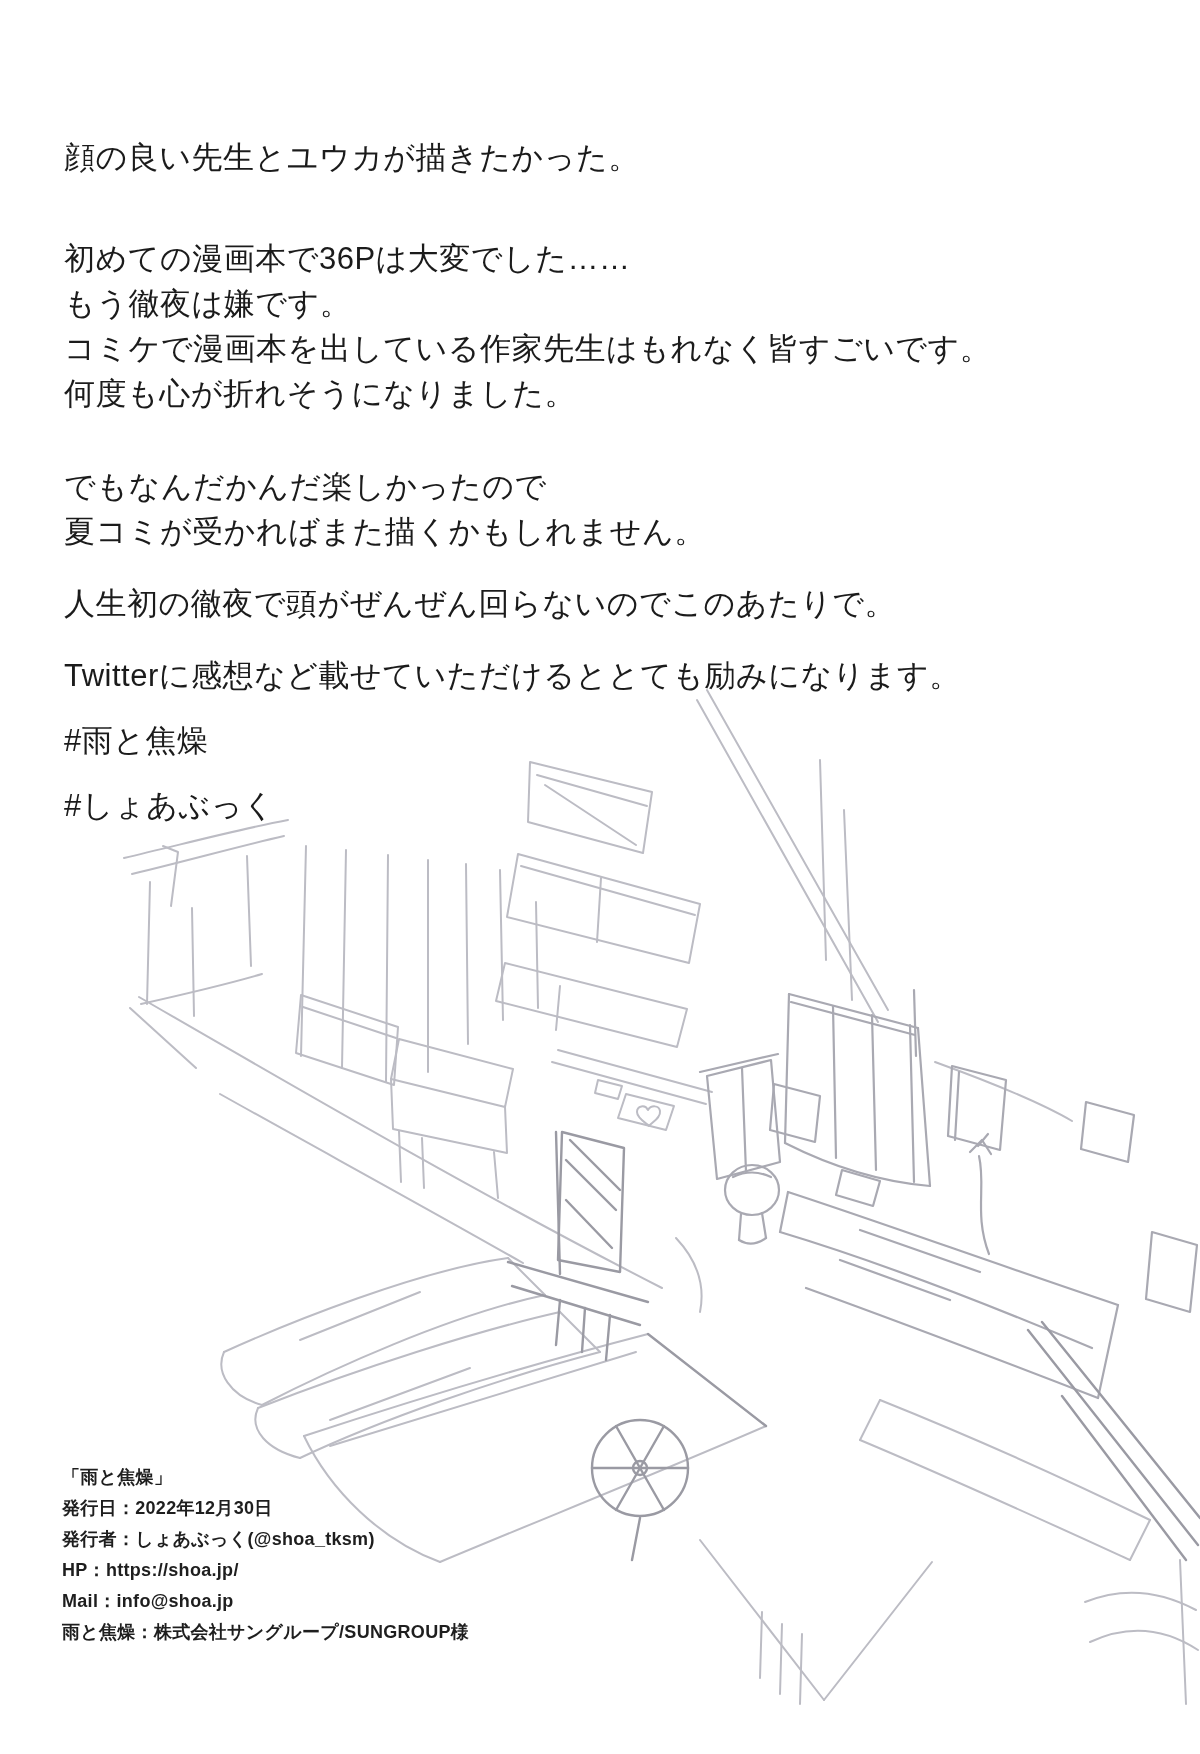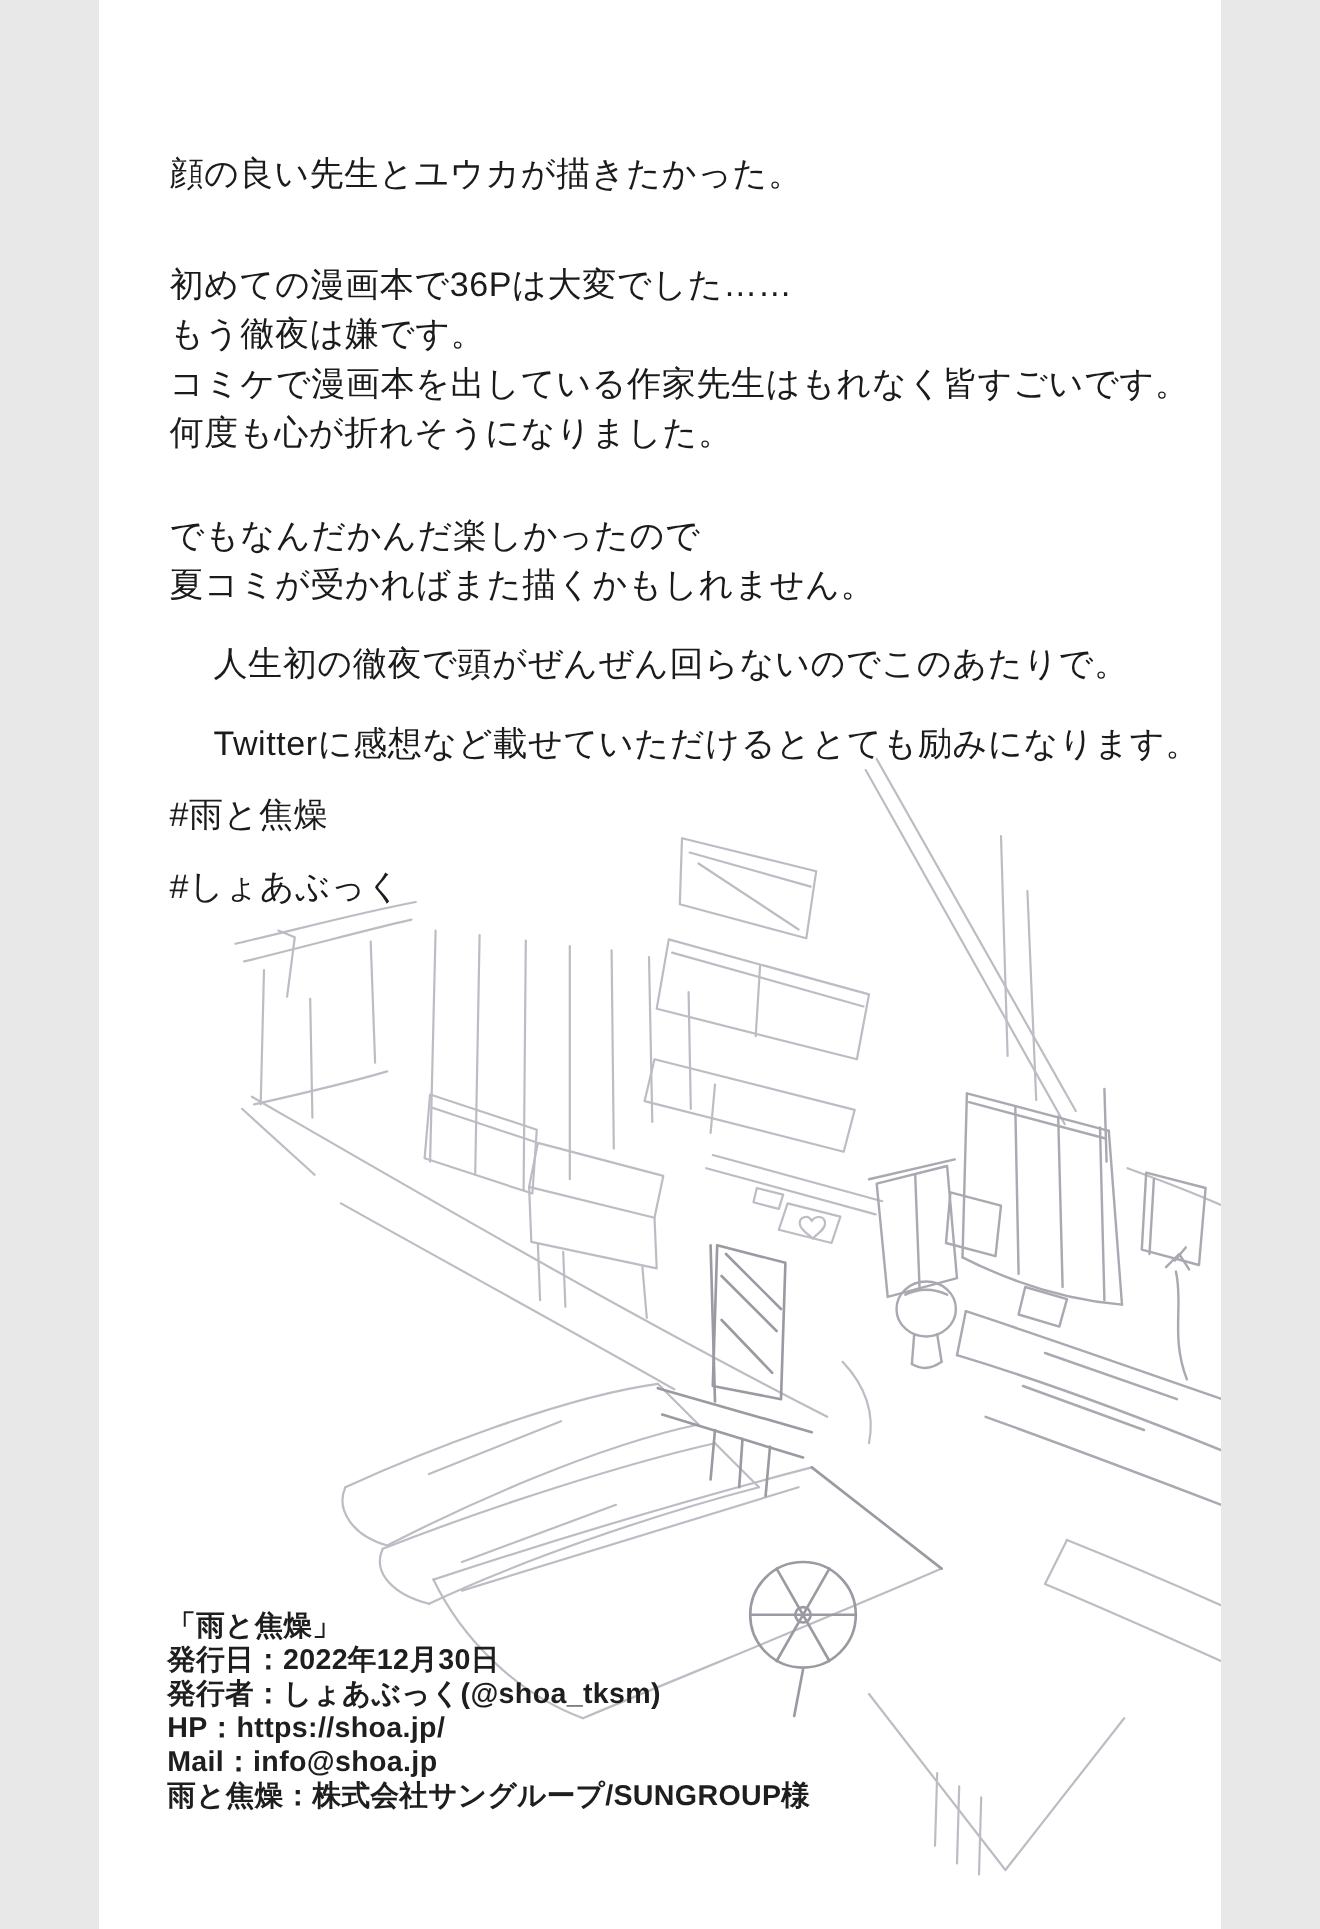--- a/index.html
+++ b/index.html
@@ -1,39 +1,39 @@
 <!DOCTYPE html>
 <html><head>
 <meta charset="utf-8">
 <style>
   html,body{margin:0;padding:0;background:#e8e8e8;}
   .page{
     position:relative;
-    width:1020px;height:1754px;
+    width:1200px;height:1754px;
     margin:0 auto;
     background:#ffffff;
     overflow:hidden;
     font-family:"Liberation Sans","DejaVu Sans",sans-serif;
   }
   .sketch{position:absolute;left:0;top:0;width:1200px;height:1754px;}
   .afterword{
     position:absolute;left:64px;top:135px;
     color:#1b1b1b;
     font-size:31px;font-weight:500;
     line-height:45px;letter-spacing:0.5px;
     white-space:nowrap;
   }
   .afterword .gap-lg{margin-top:56px;}
   .afterword .gap-md{margin-top:48px;}
-  .afterword .gap-sm{margin-top:27px;margin-left:40px;}
+  .afterword .gap-sm{margin-top:27px;}
   .afterword .hash{margin-top:20px;}
   .colophon{
     position:absolute;left:62px;top:1462px;
     color:#1e1e1e;
-    font-size:26px;font-weight:600;
+    font-size:18px;font-weight:600;
     line-height:31px;letter-spacing:0.3px;
     white-space:nowrap;
   }
 </style>
 </head>
 <body>
 
 <div class="page">
 
   <svg class="sketch" viewBox="0 0 1200 1754" xmlns="http://www.w3.org/2000/svg" aria-hidden="true">

